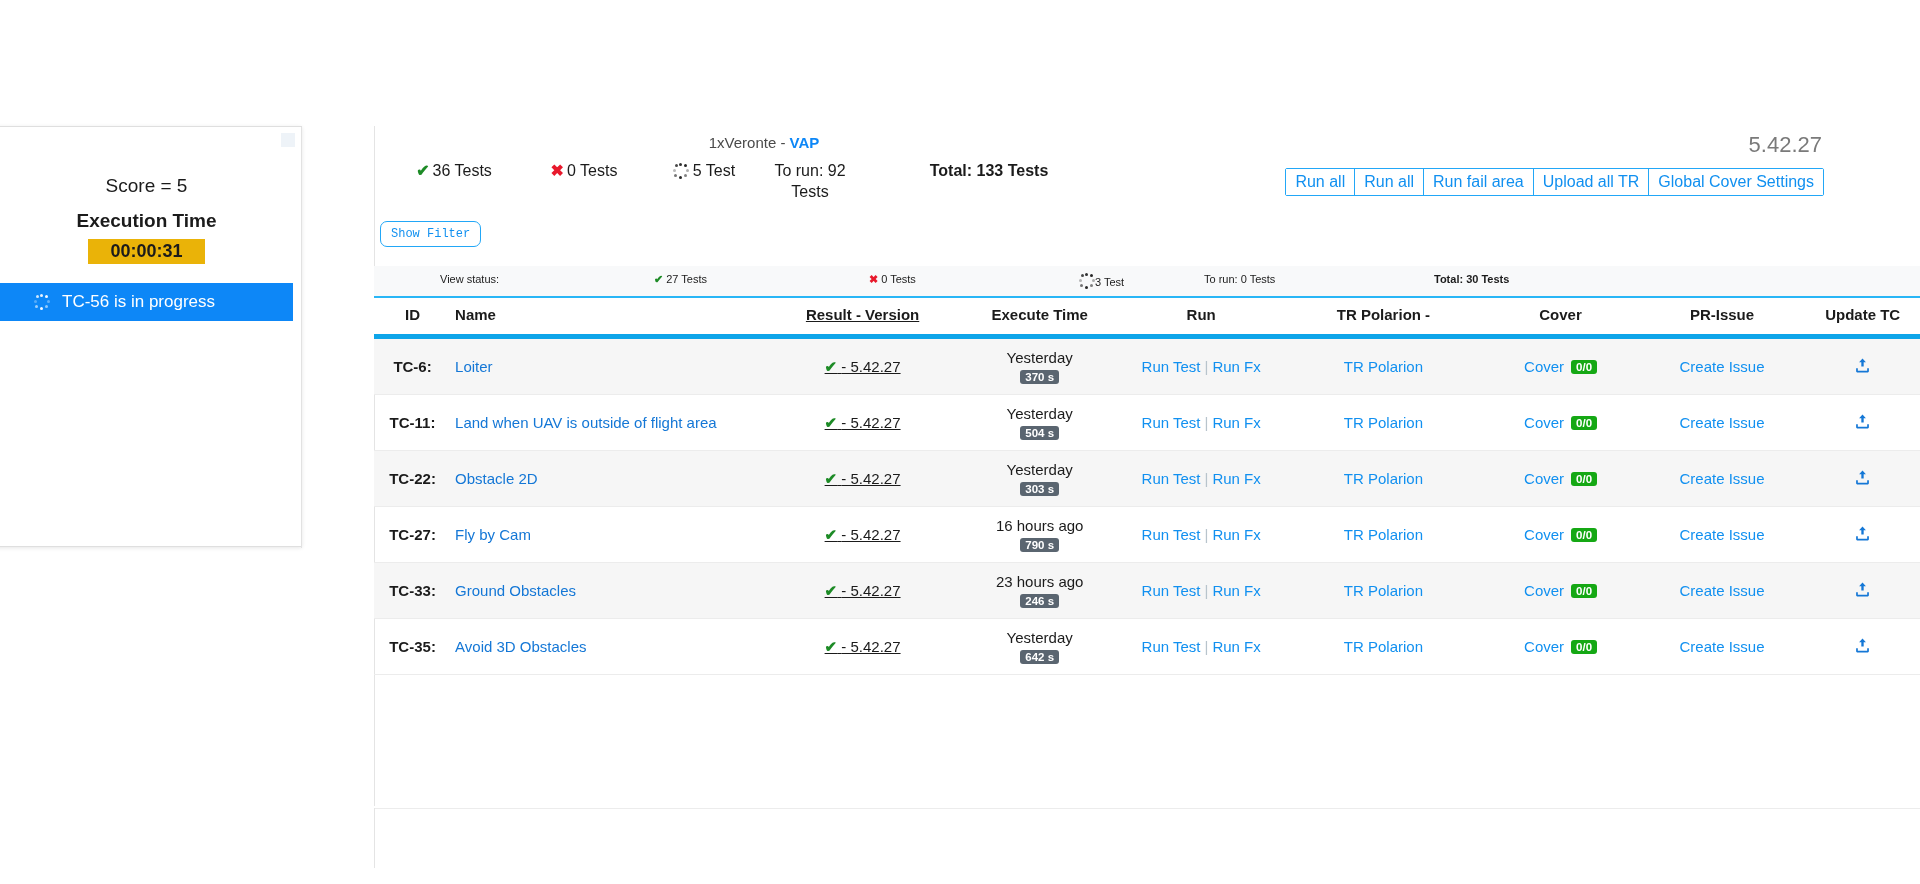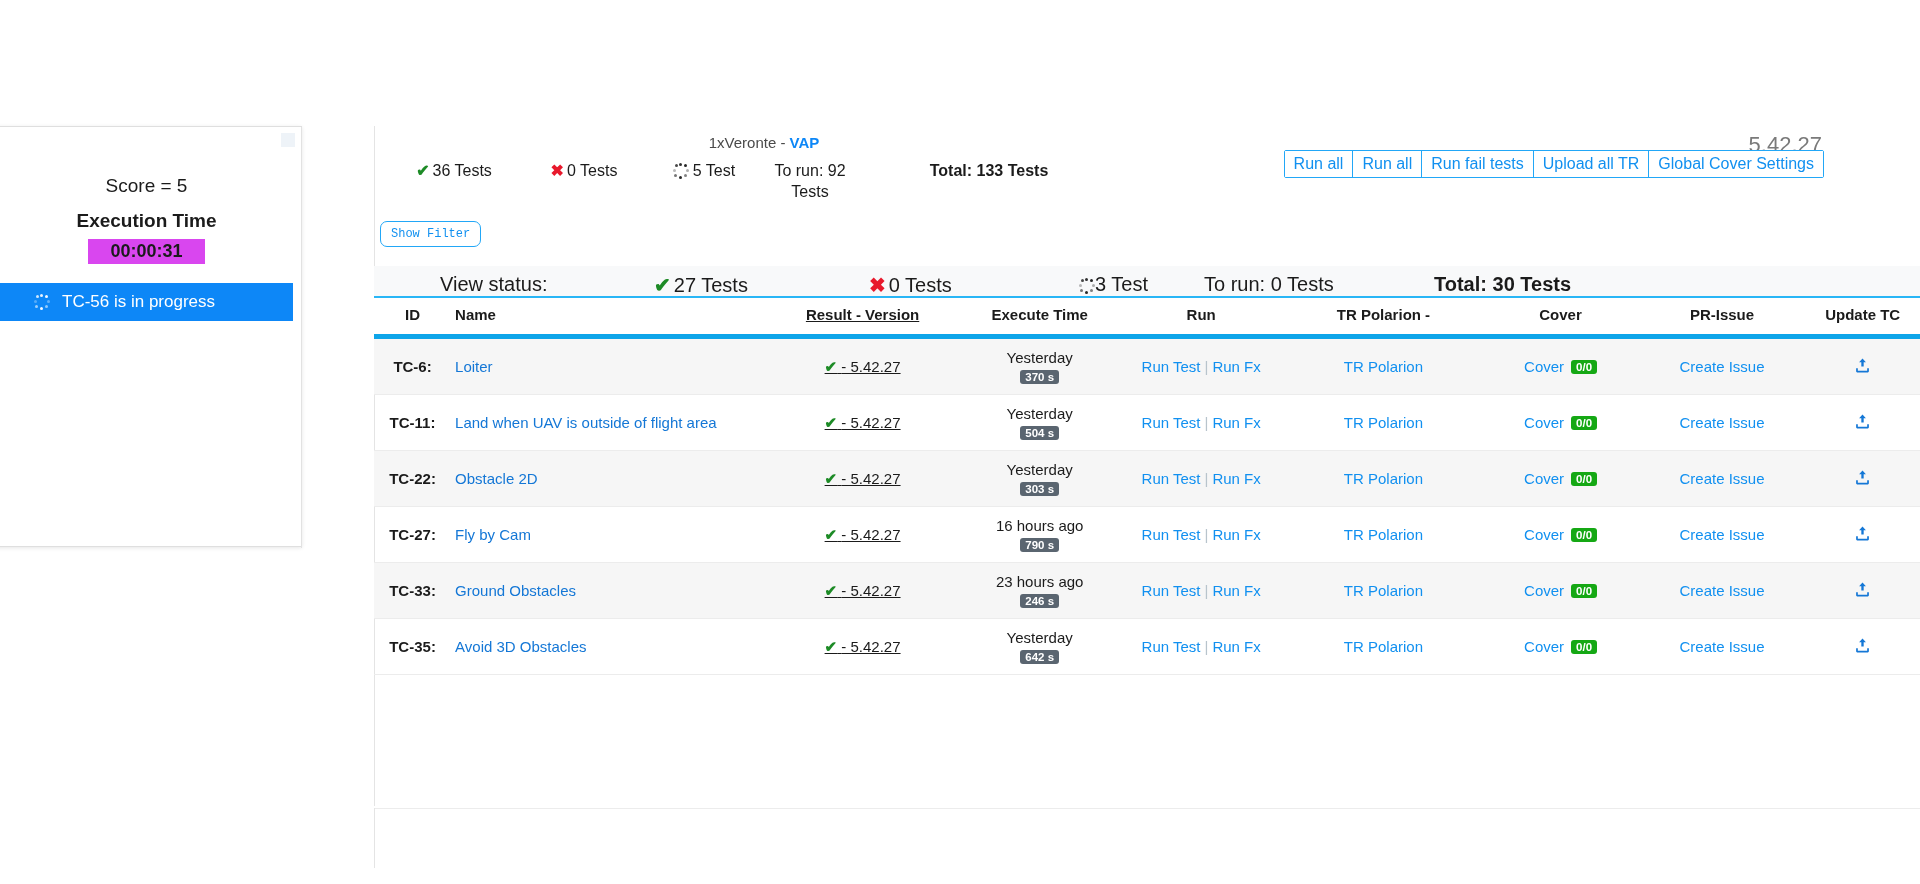--- a/index.html
+++ b/index.html
@@ -48,21 +48,21 @@
   }
   .exec-label {
     position: absolute; left: 0; right: 0; top: 83px;
     text-align: center; font-size: 19px; font-weight: bold; color: #1b1b1b;
   }
   .exec-time-wrap {
     position: absolute; left: 0; right: 0; top: 112px; text-align: center;
   }
   .exec-time {
     display: inline-block;
-    background: #d946ef;
+    background: #eab308;
     color: #1b1b1b;
     font-size: 18px;
     font-weight: bold;
     padding: 2px 22px;
   }
   .progress-bar {
     position: absolute; left: 0; top: 156px;
     width: 301px; height: 38px;
     background: #0d87f7;
     color: #ffffff;
@@ -125,21 +125,21 @@
   .stat .ic-check { color: #1d8b26; font-weight: bold; margin-right: 3px; }
   .stat .ic-cross { color: #e8192c; font-weight: bold; margin-right: 3px; }
   .stat .spinner { margin-right: 4px; }
   .stat-pass { left: 0px;   width: 160px; }
   .stat-fail { left: 130px; width: 160px; }
   .stat-prog { left: 250px; width: 160px; }
   .stat-torun{ left: 355px; width: 130px; padding-left: 32px; }
   .stat-total{ left: 500px; width: 230px; font-weight: bold; }
 
   .btn-group {
-    position: absolute; right: 96px; top: 24px;
+    position: absolute; right: 96px; top: 42px;
     display: flex; border: 1px solid #22a7f7; border-radius: 2px;
     background: #ffffff;
   }
   .btn-group .btn {
     font-size: 16px; color: #1190f0;
     background: #ffffff;
     padding: 4px 9px;
     border: none;
     border-right: 1px solid #22a7f7;
     cursor: pointer;
@@ -159,21 +159,21 @@
   }
 
   
   .view-status {
     position: absolute; left: 0; top: 140px;
     width: 1546px; height: 32px;
     background: #f8f9fa;
     border-bottom: 2px solid #29b6f6;
   }
   .vs-cell {
-    position: absolute; top: 7px; font-size: 20px; color: #1b1b1b;
+    position: absolute; top: 7px; font-size: 11px; color: #1b1b1b;
   }
   .vs-label { left: 66px; }
   .vs-pass  { left: 280px; }
   .vs-fail  { left: 495px; }
   .vs-prog  { left: 705px; }
   .vs-torun { left: 830px; }
   .vs-total { left: 1060px; font-weight: bold; }
   .vs-cell .ic-check { color: #1d8b26; font-weight: bold; margin-right: 3px; }
   .vs-cell .ic-cross { color: #e8192c; font-weight: bold; margin-right: 3px; }
 
@@ -286,21 +286,21 @@
       <div class="stat stat-prog">
         <span class="spinner"><i></i><i></i><i></i><i></i><i></i><i></i><i></i><i></i></span><span>5 Test</span>
       </div>
       <div class="stat stat-torun">To run: 92 Tests</div>
       <div class="stat stat-total">Total: 133 Tests</div>
     </div>
 
     <div class="btn-group" id="btn-group">
         <button class="btn">Run all</button>
         <button class="btn">Run all</button>
-        <button class="btn">Run fail tests</button>
+        <button class="btn">Run fail area</button>
         <button class="btn">Upload all TR</button>
         <button class="btn">Global Cover Settings</button>
       </div>
 
     <button class="show-filter">Show Filter</button>
 
     <div class="view-status">
       <div class="vs-cell vs-label">View status:</div>
       <div class="vs-cell vs-pass">
         <span class="ic-check">✔</span><span>27 Tests</span>

